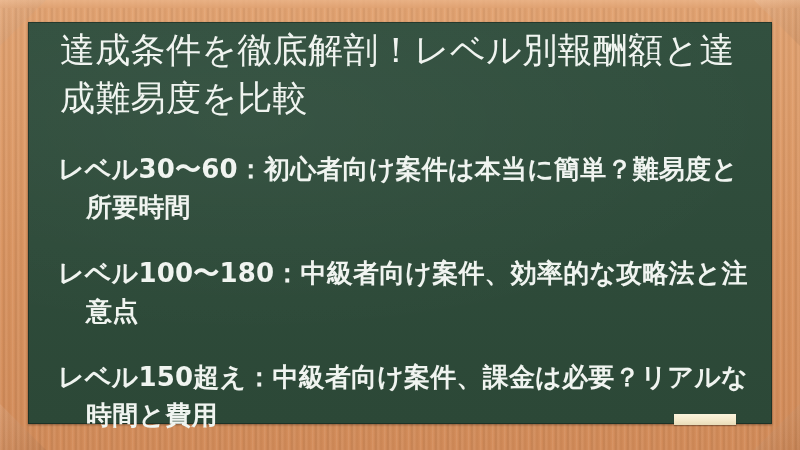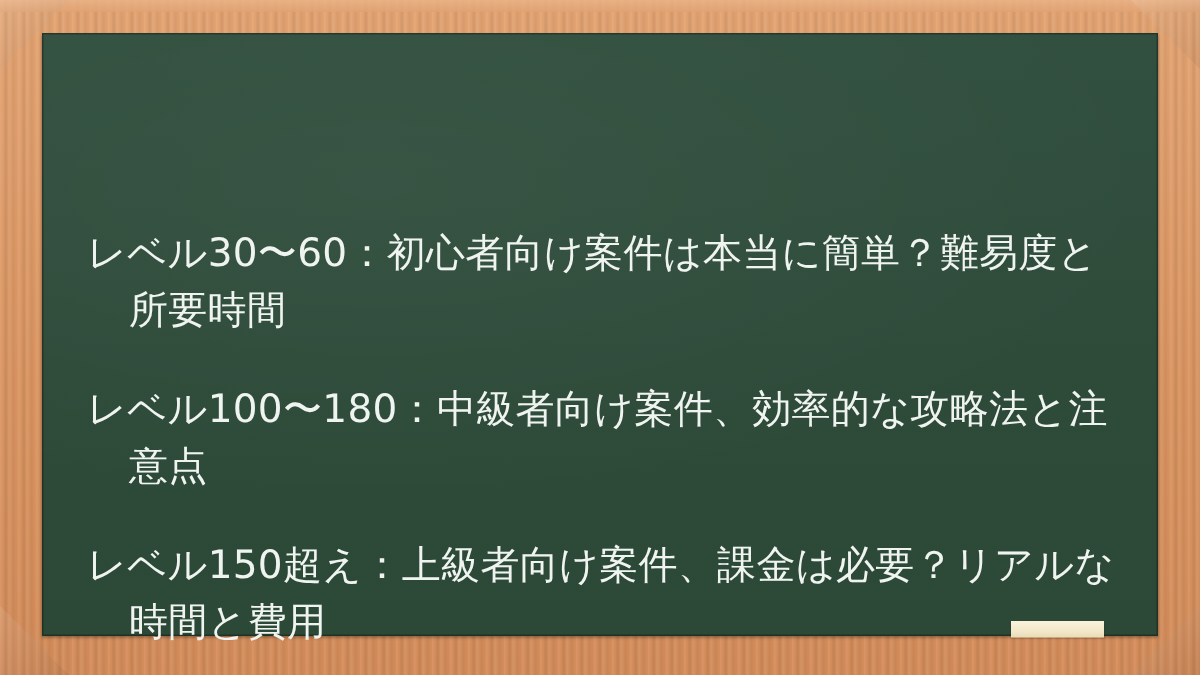--- a/index.html
+++ b/index.html
@@ -85,21 +85,21 @@
     top: 128px;
     width: 700px;
     list-style: none;
     margin: 0;
     padding: 0;
   }
   .list-item {
     color: #f0f4f0;
     font-size: 26px;
     line-height: 38px;
-    font-weight: 400;
+    font-weight: 700;
     letter-spacing: .2px;
     margin-bottom: 28px;
     padding-left: 28px;
     text-indent: -28px;
   }
   .list-item:last-child { margin-bottom: 0; }
 
   
   .eraser {
     position: absolute;
@@ -118,23 +118,24 @@
 
   <div class="frame">
     <div class="frame-top-light"></div>
     <div class="miter tl"></div>
     <div class="miter tr"></div>
     <div class="miter bl"></div>
     <div class="miter br"></div>
   </div>
 
   <div class="board">
+    <div class="board-title">達成条件を徹底解剖！レベル別報酬額と達成難易度を比較</div>
 
     <ul class="list">
       <li class="list-item">レベル30〜60：初心者向け案件は本当に簡単？難易度と所要時間</li>
       <li class="list-item">レベル100〜180：中級者向け案件、効率的な攻略法と注意点</li>
-      <li class="list-item">レベル150超え：上級者向け案件、課金は必要？リアルな時間と費用</li>
+      <li class="list-item">レベル150超え：中級者向け案件、課金は必要？リアルな時間と費用</li>
     </ul>
   </div>
 
   <div class="eraser"></div>
 
 </div>
 
 </body></html>

